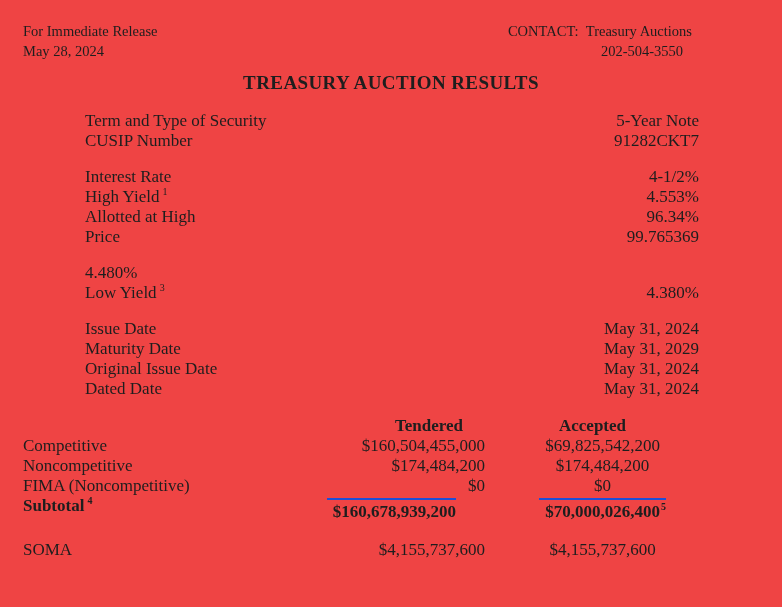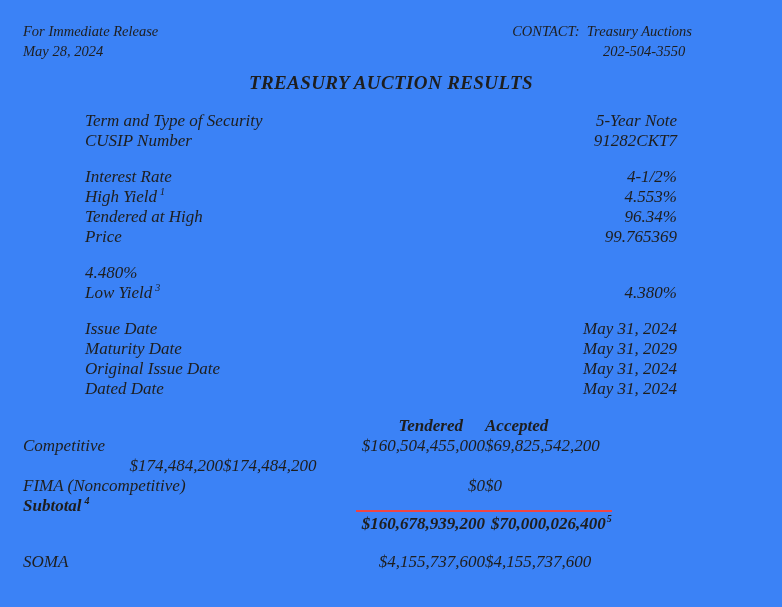--- a/index.html
+++ b/index.html
@@ -1,25 +1,24 @@
 <!DOCTYPE html>
 <html><head>
 <meta charset="utf-8">
 <style>
   html, body { margin: 0; padding: 0; background: #ffffff; }
   .page {
     position: relative;
     width: 782px;
     height: 607px;
-    background: #3b82f6;
+    background: #ef4444;
     color: #1e1e1e;
     font-family: "Liberation Serif", "DejaVu Serif", serif;
     overflow: hidden;
     box-sizing: border-box;
-    font-style: italic;
   }
   
   .header-row {
     display: flex;
     justify-content: space-between;
     padding: 21px 90px 0 23px;
     font-size: 14.5px;
     line-height: 20px;
   }
   .contact-line2 { margin-left: 84px; text-align: center; }
@@ -32,44 +31,44 @@
     letter-spacing: 0.4px;
     line-height: 24px;
   }
   
   .details { margin-top: 16px; font-size: 17px; line-height: 20px; }
   .detail-group { margin-bottom: 16px; }
   .detail-group:last-child { margin-bottom: 4px; }
   .detail-row {
     display: flex;
     justify-content: space-between;
-    padding: 0 105px 0 85px;
+    padding: 0 83px 0 85px;
   }
   sup.fn-sup {
     font-size: 10px;
     line-height: 0;
     margin-left: 3px;
     vertical-align: super;
   }
   sup.fn-sup.tight { margin-left: 1px; }
   
   .auction-table { margin-top: 17px; font-size: 17px; line-height: 20px; }
   .t-row { display: flex; padding: 0 62px 0 23px; }
   .t-label { flex: 1 1 auto; }
   .t-tendered { width: 200px; text-align: right; white-space: nowrap; }
-  .t-accepted { width: 235px; text-align: left; white-space: nowrap; }
+  .t-accepted { width: 235px; text-align: center; white-space: nowrap; }
   .t-head .t-tendered { font-weight: bold; padding-right: 22px; box-sizing: border-box; }
   .t-head .t-accepted { font-weight: bold; padding-right: 20px; box-sizing: border-box; }
-  .t-row.bold { font-weight: bold; }
+  .t-row.bold { font-weight: bold; gap: 29px; }
   .t-row.gap-before { margin-top: 18px; }
   .sum-line {
     display: inline-block;
-    border-top: 2px solid #ef4444;
+    border-top: 2px solid #1d4ed8;
     padding: 2px 0 0 6px;
-    margin-top: 14px;
+    margin-top: 2px;
   }
 </style>
 </head>
 <body>
 
 <div class="page">
 
   <div class="header-row">
     <div>
       <div>For Immediate Release</div>
@@ -97,21 +96,21 @@
       <div class="detail-group">
         <div class="detail-row">
           <span class="detail-label">Interest Rate</span>
           <span class="detail-value">4-1/2%</span>
         </div>
         <div class="detail-row">
           <span class="detail-label">High Yield<sup class="fn-sup">1</sup></span>
           <span class="detail-value">4.553%</span>
         </div>
         <div class="detail-row">
-          <span class="detail-label">Tendered at High</span>
+          <span class="detail-label">Allotted at High</span>
           <span class="detail-value">96.34%</span>
         </div>
         <div class="detail-row">
           <span class="detail-label">Price</span>
           <span class="detail-value">99.765369</span>
         </div>
       </div>
       <div class="detail-group">
         <div class="detail-row">
           <span class="detail-value">4.480%</span>
@@ -147,20 +146,21 @@
       <span class="t-tendered">Tendered</span>
       <span class="t-accepted">Accepted</span>
     </div>
     <div>
         <div class="t-row">
           <span class="t-label">Competitive</span>
           <span class="t-tendered">$160,504,455,000</span>
           <span class="t-accepted">$69,825,542,200</span>
         </div>
         <div class="t-row">
+          <span class="t-label">Noncompetitive</span>
           <span class="t-tendered">$174,484,200</span>
           <span class="t-accepted">$174,484,200</span>
         </div>
         <div class="t-row">
           <span class="t-label">FIMA (Noncompetitive)</span>
           <span class="t-tendered">$0</span>
           <span class="t-accepted">$0</span>
         </div>
         <div class="t-row bold">
           <span class="t-label">Subtotal<sup class="fn-sup">4</sup></span>

